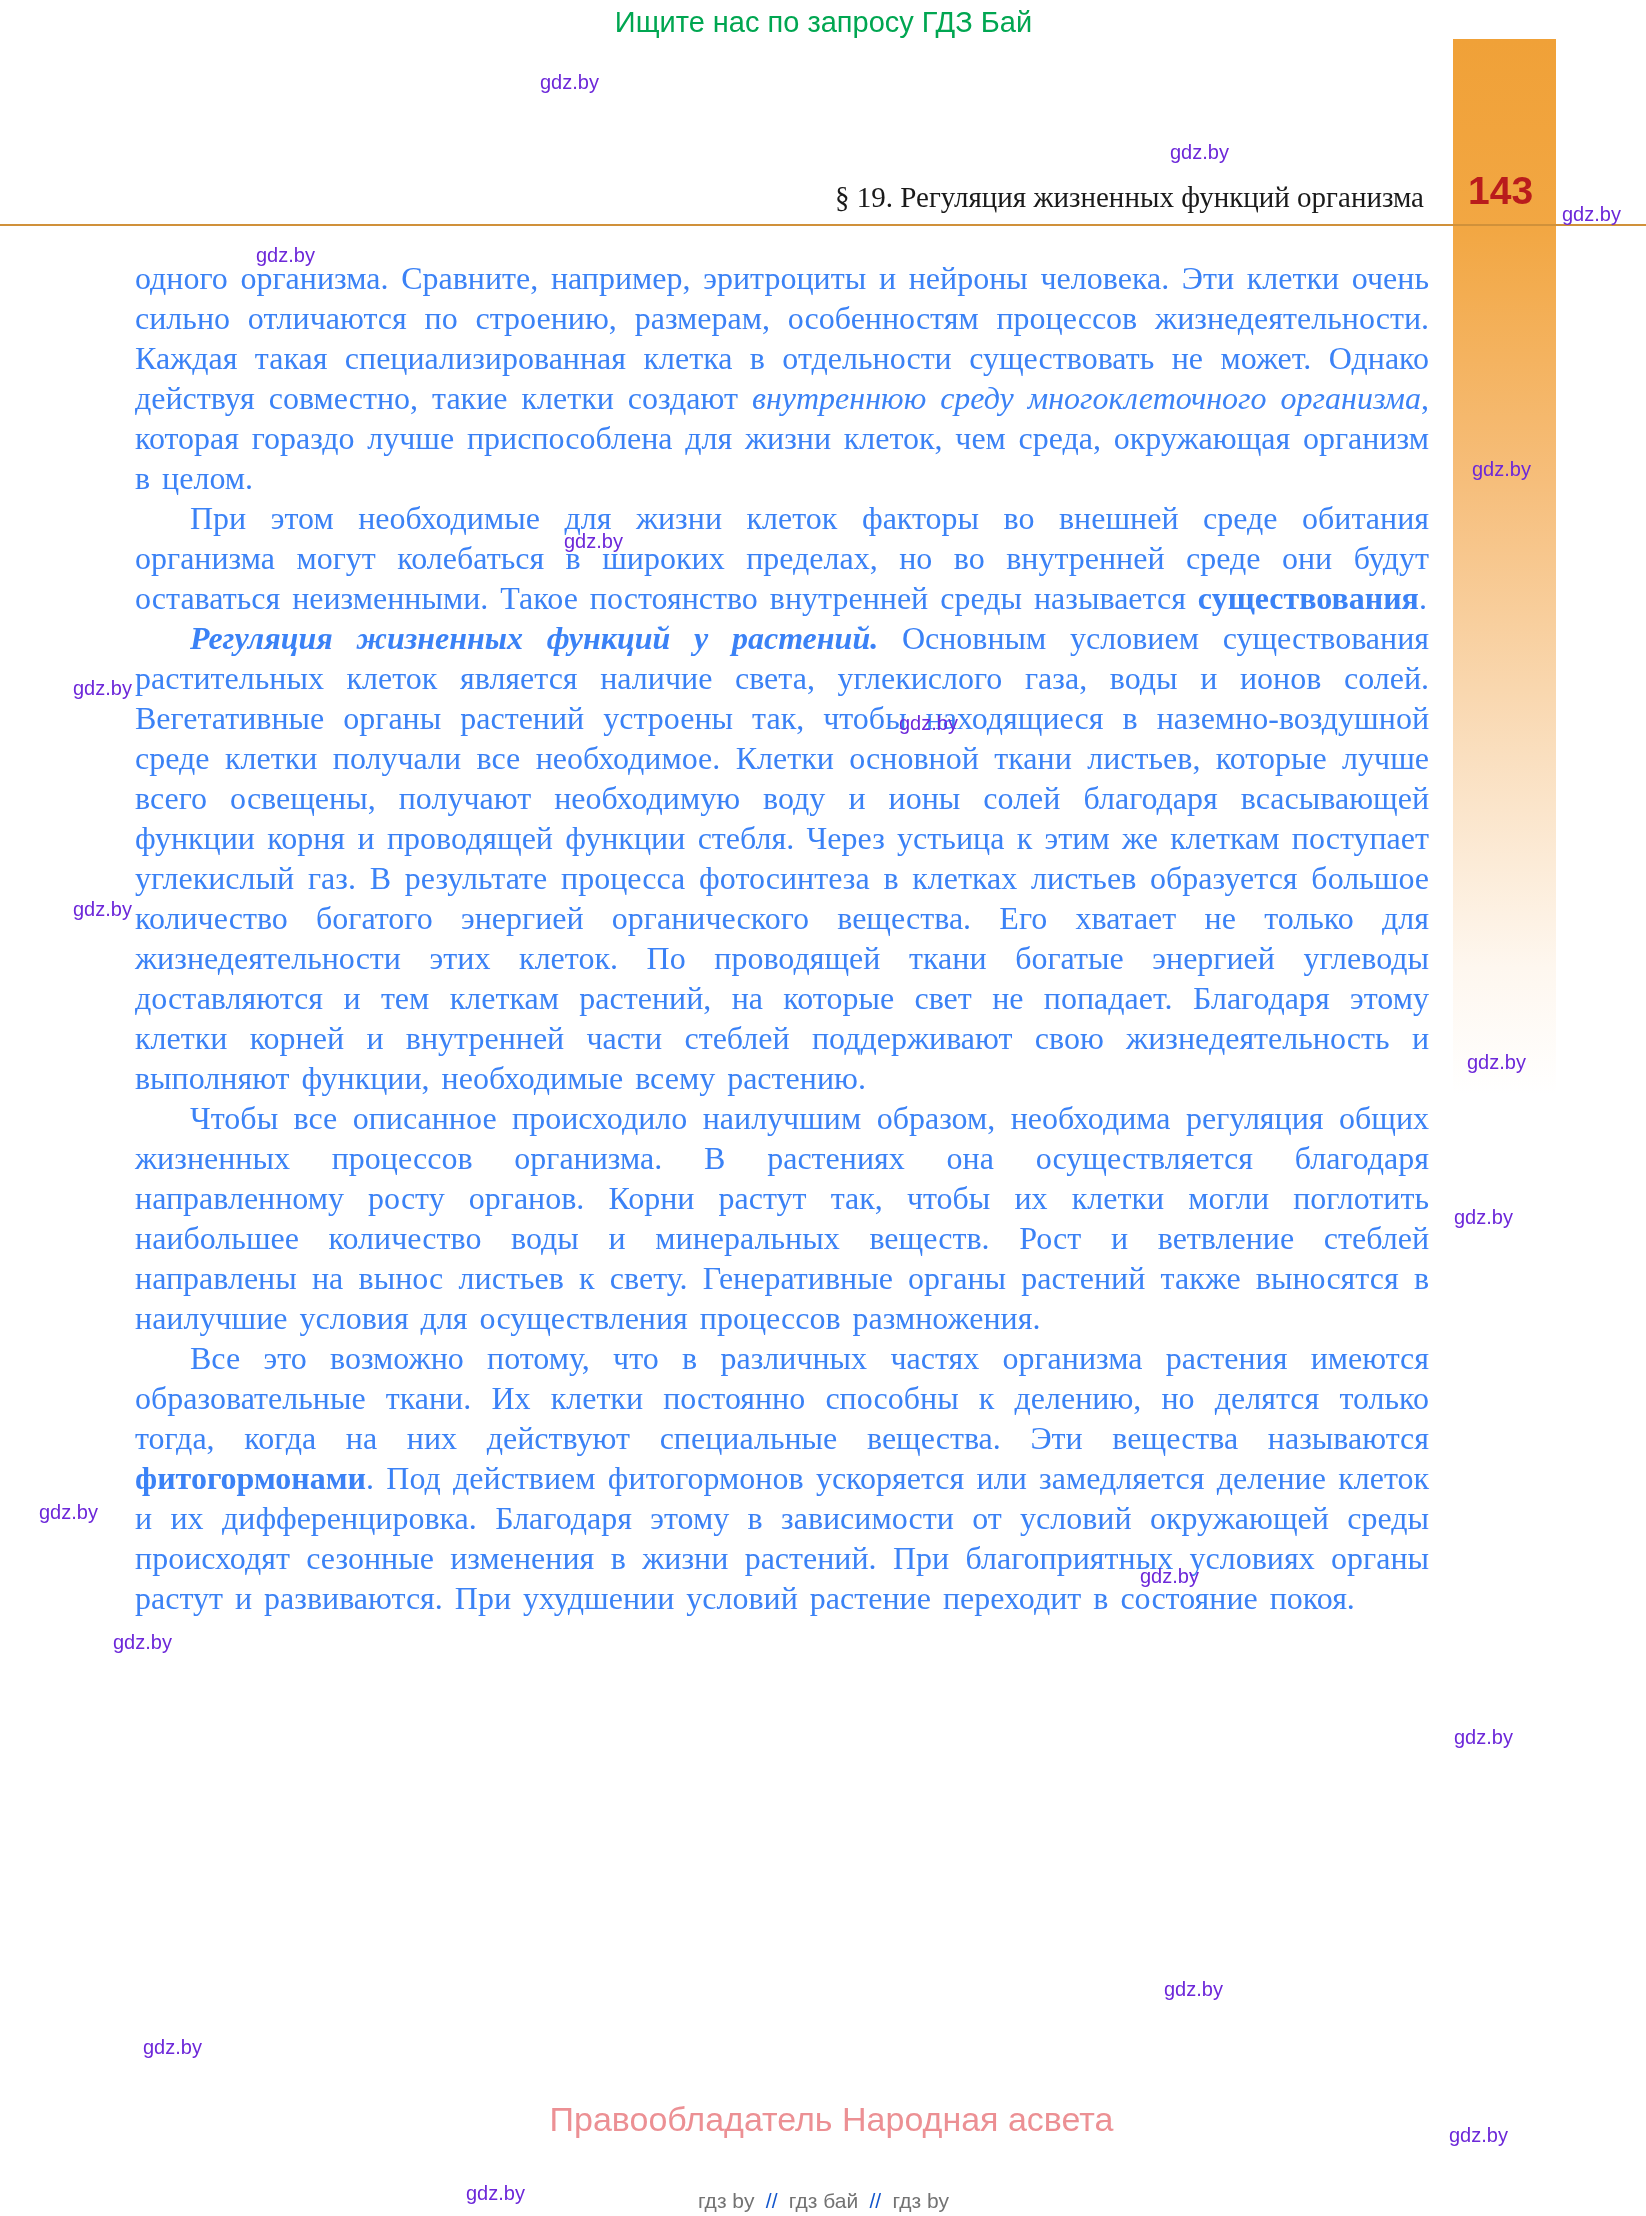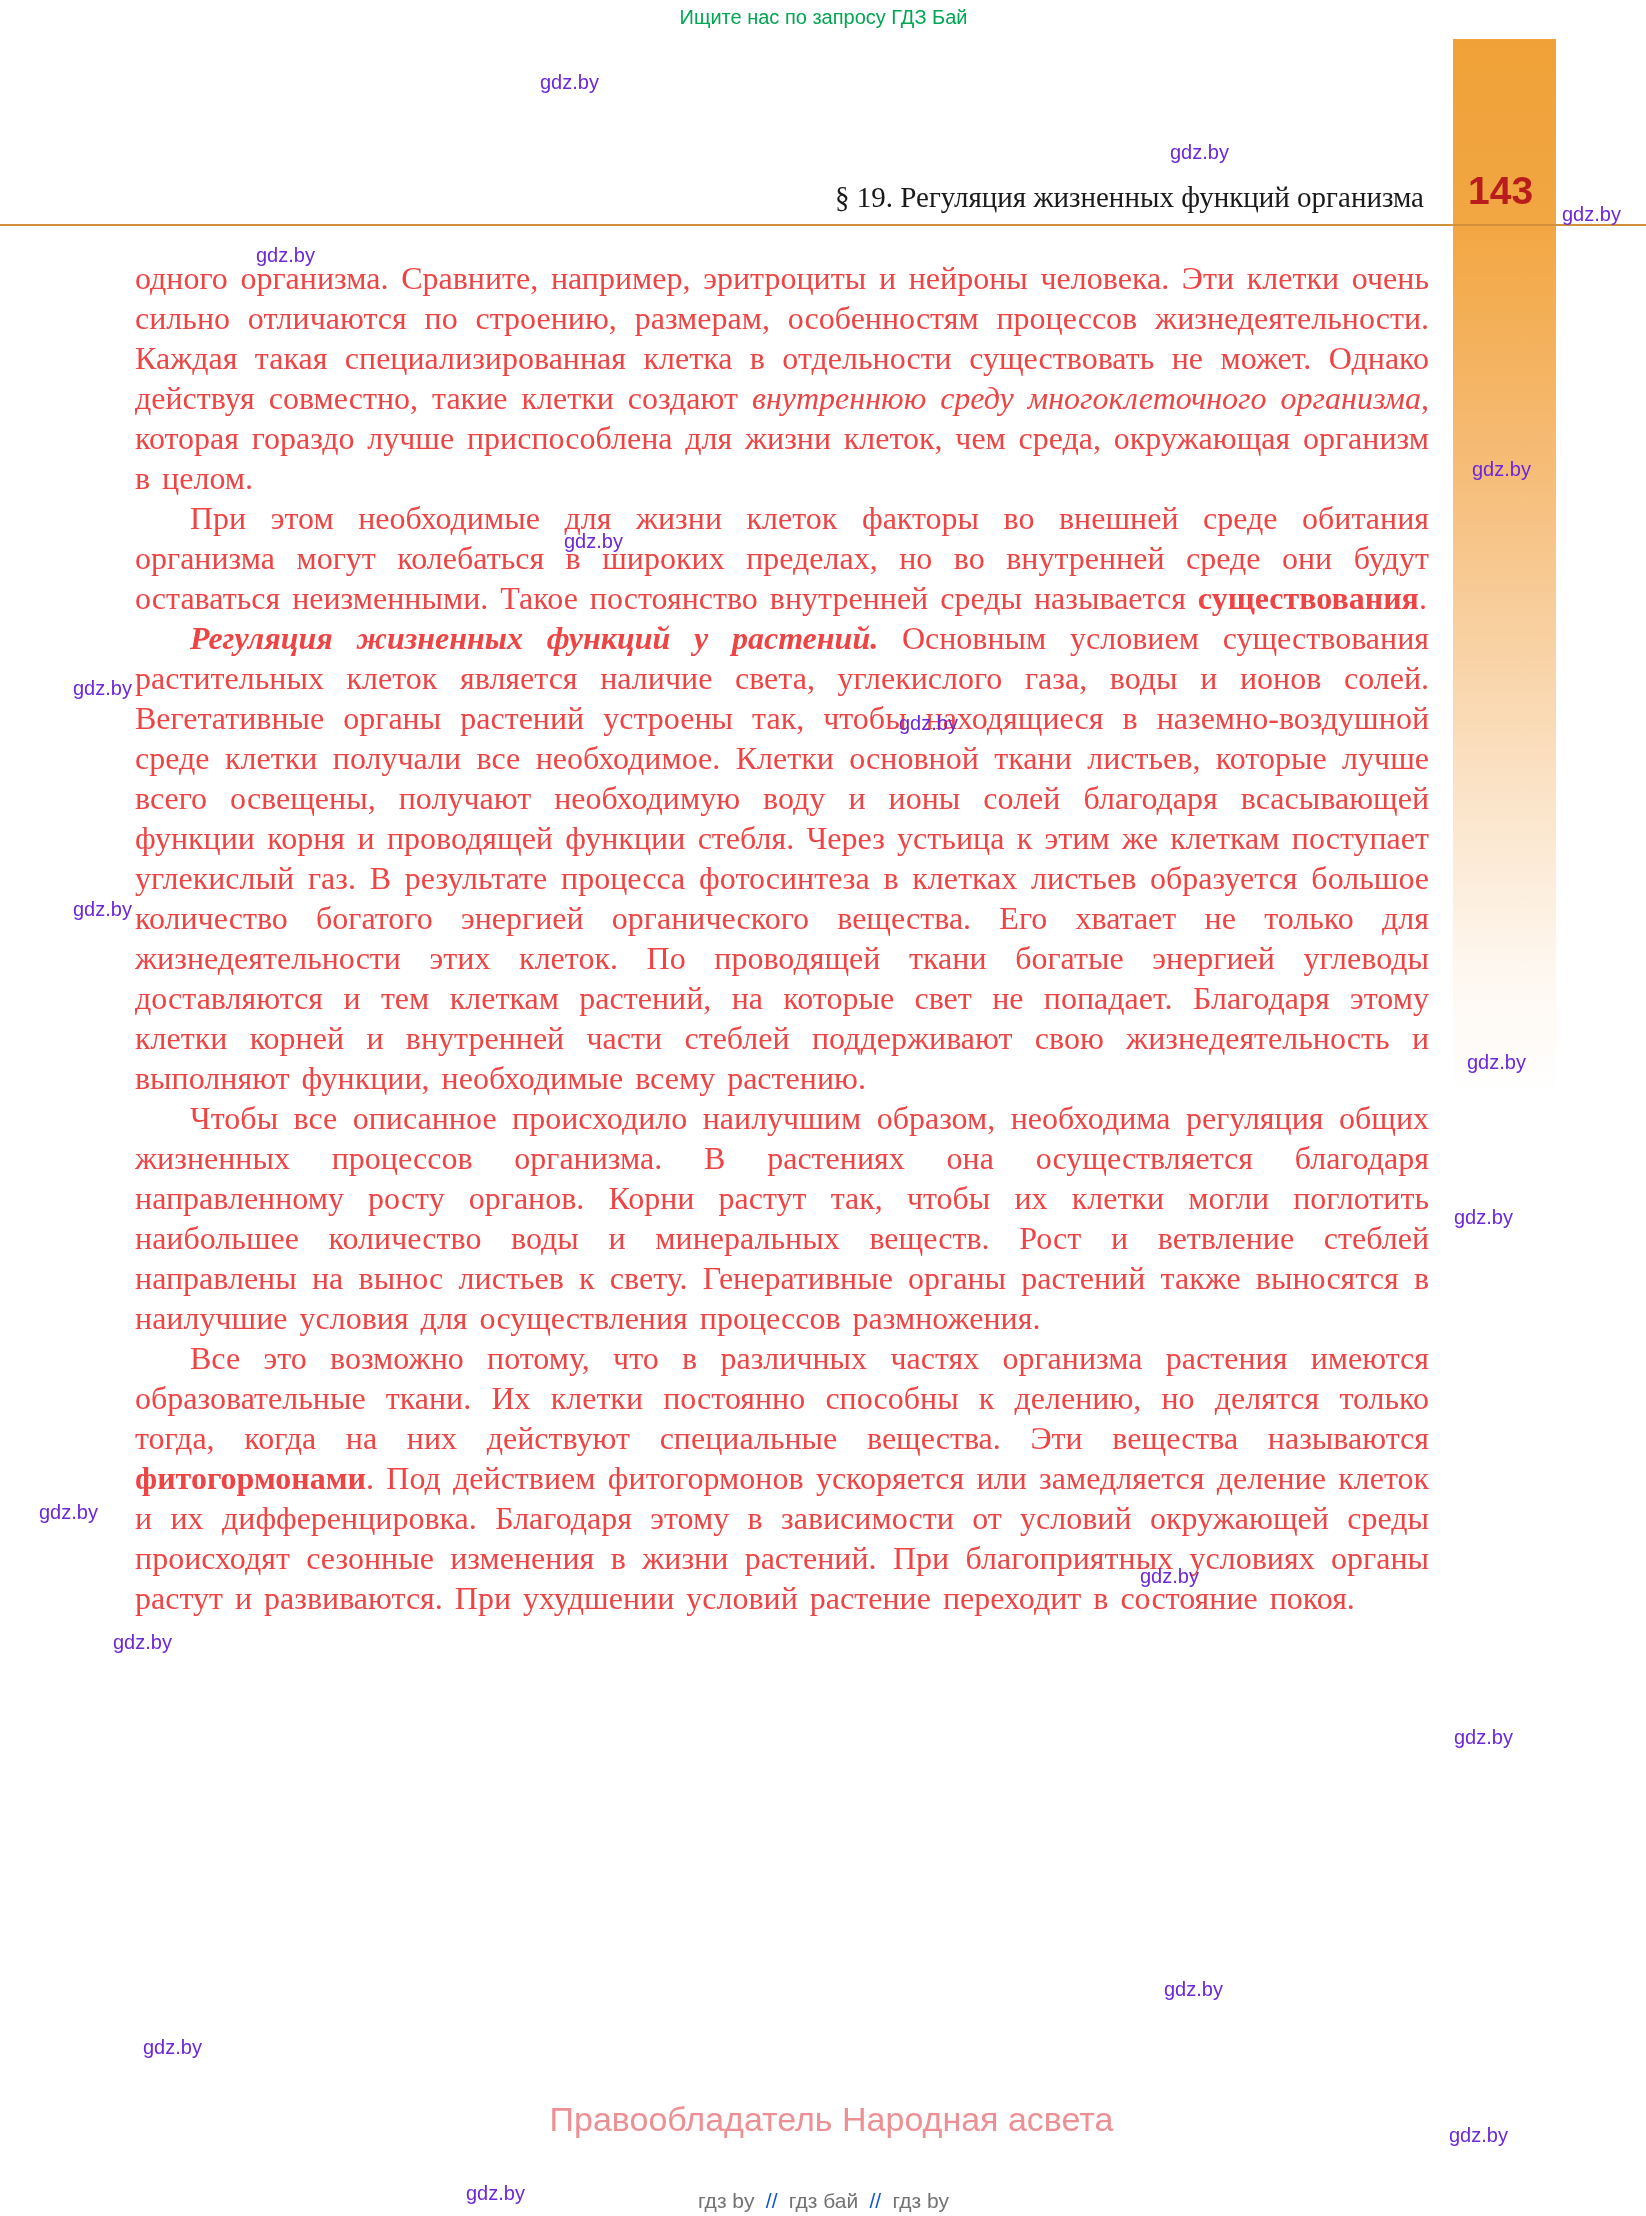--- a/index.html
+++ b/index.html
@@ -10,21 +10,21 @@
     background: #ffffff;
     font-family: "Liberation Serif", serif;
     overflow: hidden;
   }
   .banner {
     position: absolute;
     top: 6.4px; left: 0;
     width: 1647px;
     text-align: center;
     font-family: "Liberation Sans", sans-serif;
-    font-size: 20px;
+    font-size: 29px;
     color: #00A651;
   }
   .sidebar {
     position: absolute;
     left: 1453px; top: 39px;
     width: 103px; height: 1056px;
     background: linear-gradient(to bottom,
       #F0A138 0%, #F2A743 18%, #F6BE7B 42%, #FADFBF 68%, #FEF7EF 88%, #FFFFFF 100%);
   }
   .rule {
@@ -47,21 +47,21 @@
     font-weight: 700;
     font-family: "Liberation Sans", sans-serif;
     color: #b91c1c;
   }
   .body-text {
     position: absolute;
     left: 135px; top: 258px;
     width: 1294px;
     font-size: 32px;
     line-height: 40px;
-    color: #ef4444;
+    color: #3b82f6;
     text-align: justify;
     word-spacing: 4px;
   }
   .body-text p { margin: 0; text-indent: 55px; }
   .body-text p:first-child { text-indent: 0; }
   .seg-b { font-weight: 700; }
   .seg-i { font-style: italic; }
   .copyright {
     position: absolute;
     top: 2100px; left: 0;

